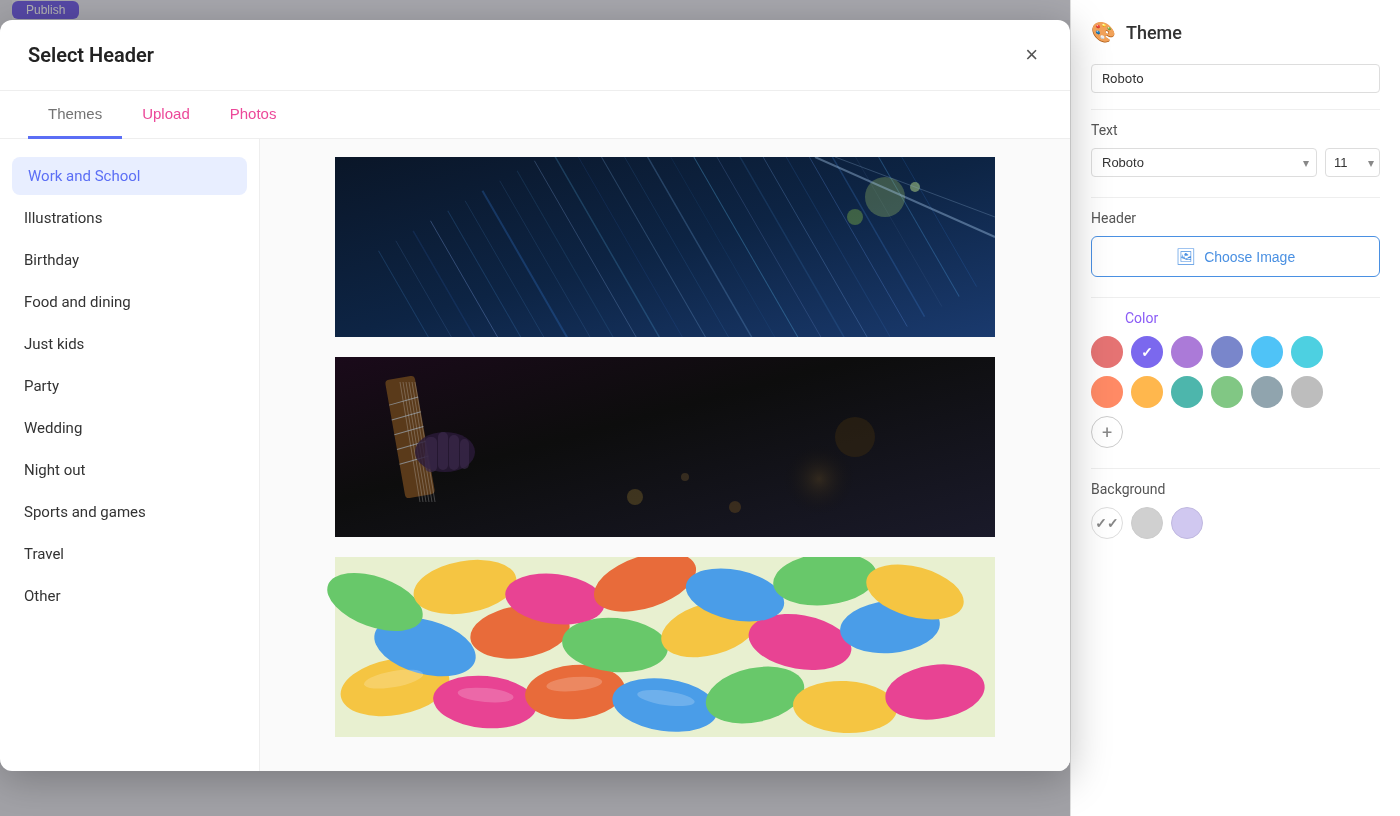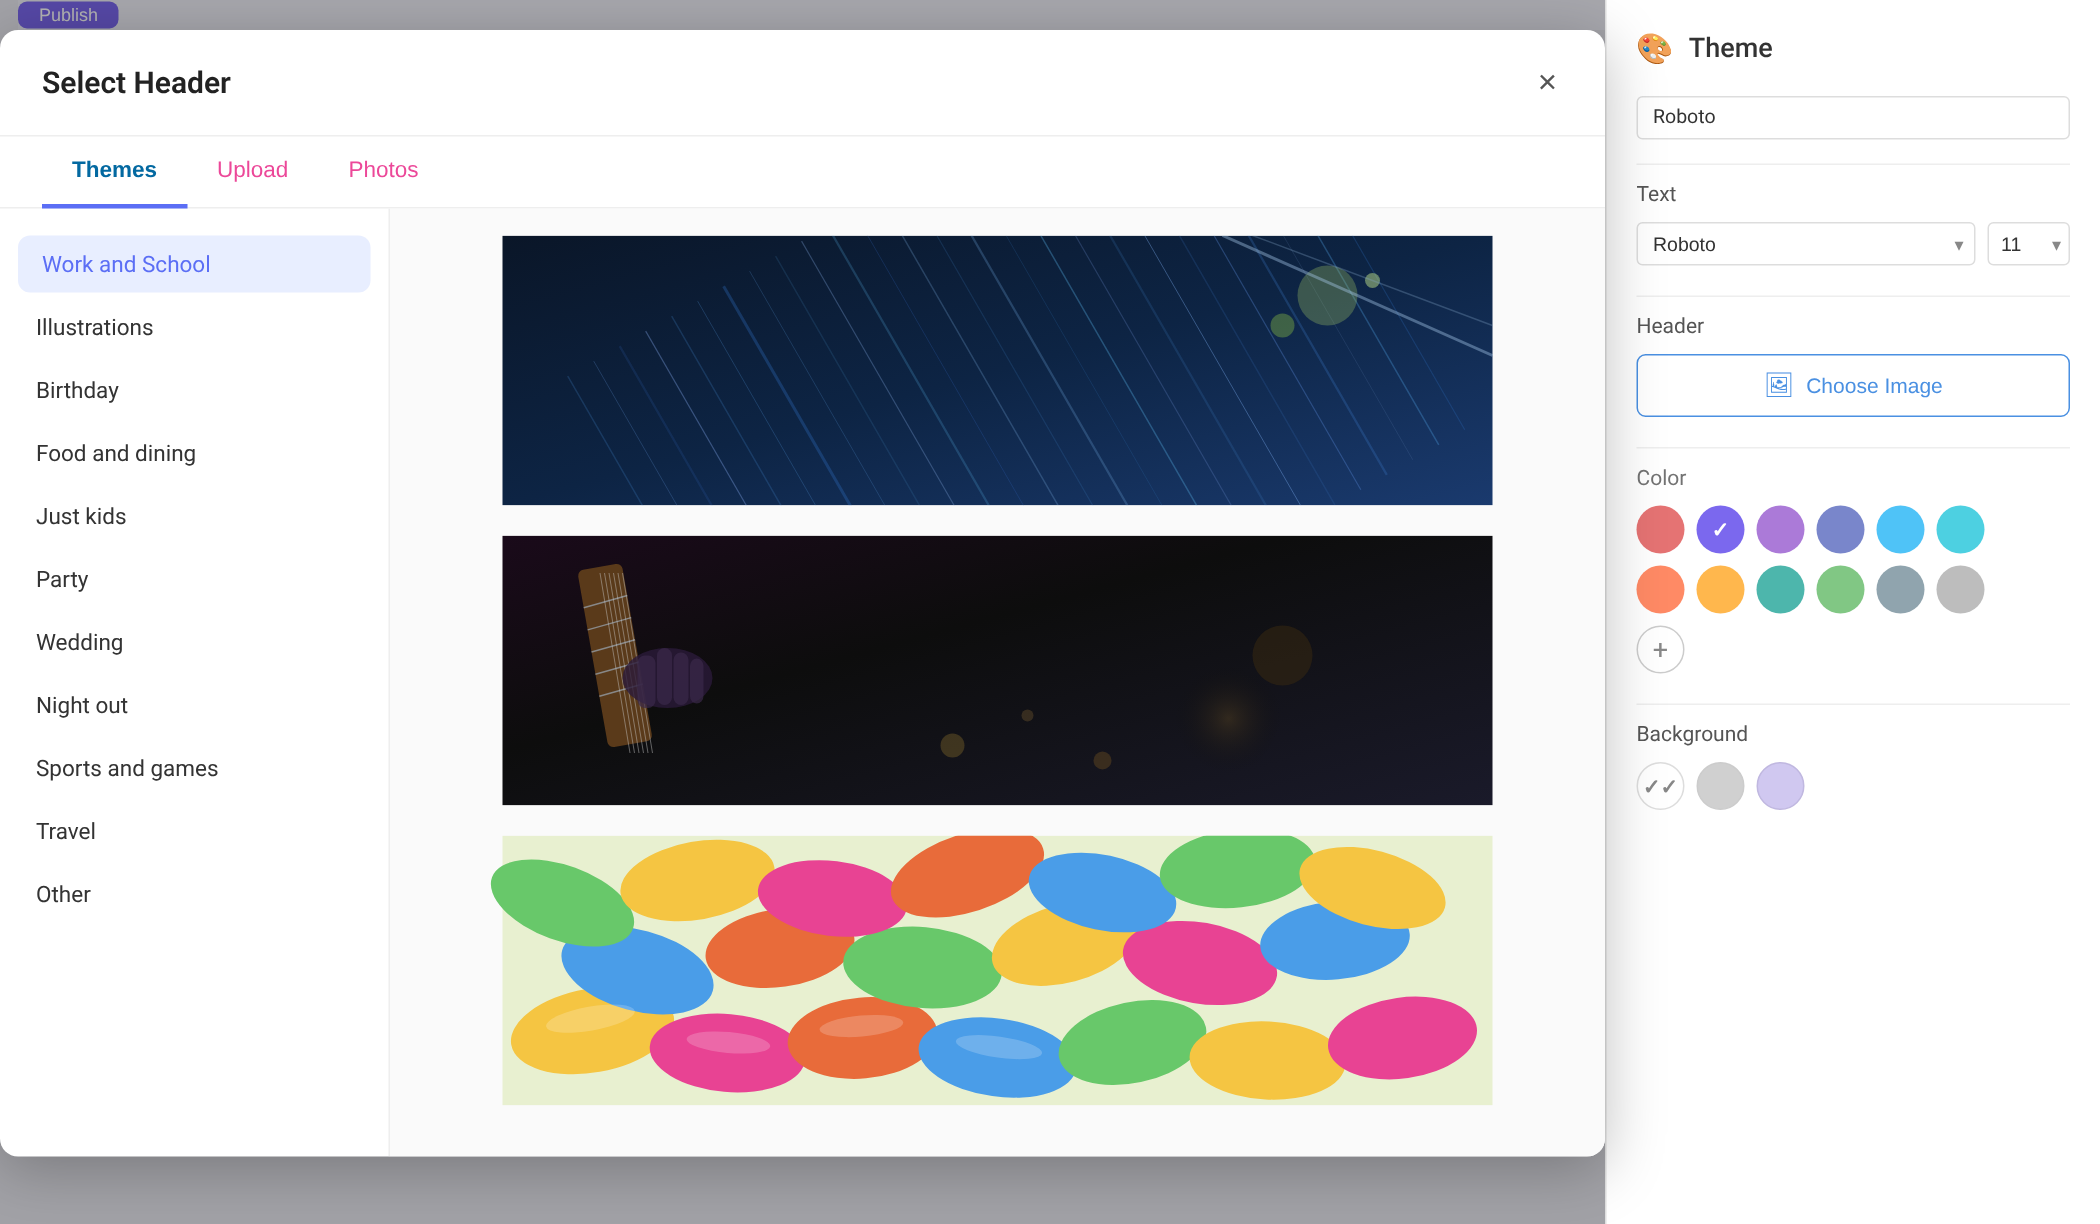--- a/index.html
+++ b/index.html
@@ -120,22 +120,23 @@
       color: #4a90e2;
       font-size: 14px;
       background: #fff;
       cursor: pointer;
       width: 100%;
       justify-content: center;
     }
 
     .color-section-label {
       font-size: 14px;
-      color: #737373;
+      color: #8b5cf6;
       margin-bottom: 10px;
+      margin-left: 34px;
     }
 
     .color-grid {
       display: flex;
       gap: 8px;
       margin-bottom: 8px;
       flex-wrap: wrap;
     }
 
     .color-swatch {
@@ -302,23 +303,23 @@
       cursor: pointer;
       border-bottom: 3px solid transparent;
       margin-bottom: -1px;
       background: none;
       border-top: none;
       border-left: none;
       border-right: none;
     }
 
     .modal-tab.active {
-      color: #0369a1;
+      color: #737373;
       border-bottom-color: #5b6ef5;
-      font-weight: 700;
+      font-weight: 400;
       text-align: center;
     }
 
     .modal-body {
       display: flex;
       flex: 1;
       overflow: hidden;
     }
 
     

